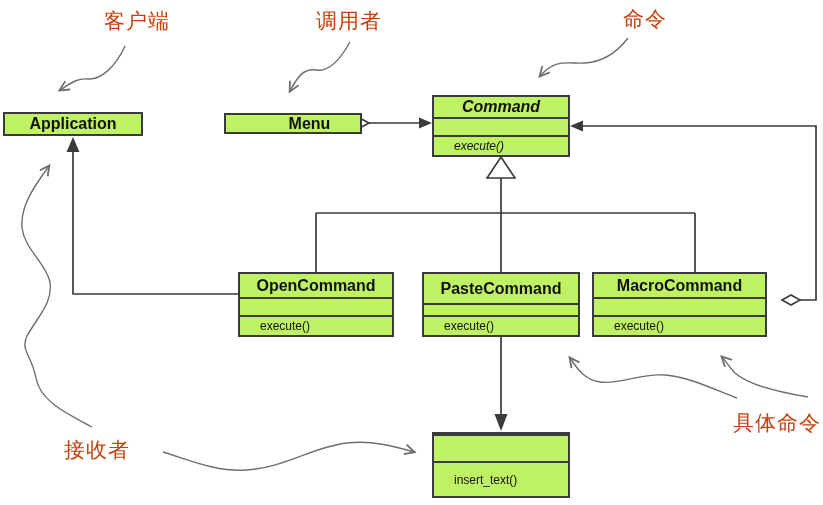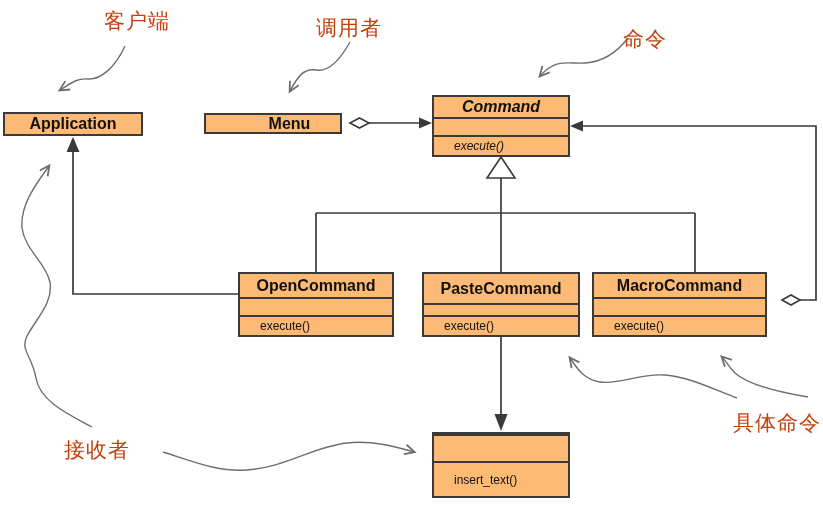--- a/index.html
+++ b/index.html
@@ -2,21 +2,21 @@
 <html><head>
 <meta charset="utf-8">
 <style>
   html,body{margin:0;padding:0;background:#fff;}
   .canvas{
     position:relative;width:823px;height:505px;background:#fff;overflow:hidden;
     font-family:"Liberation Sans", sans-serif;color:#111;
   }
   svg.layer{position:absolute;left:0;top:0;width:823px;height:505px;}
   .uml-class{
-    position:absolute;box-sizing:border-box;background:#fdba74;
+    position:absolute;box-sizing:border-box;background:#bef264;
     border:2px solid #3a3a3a;display:flex;flex-direction:column;
   }
   .uml-title{
     font-weight:bold;font-size:16px;text-align:center;
     display:flex;align-items:center;justify-content:center;
     box-sizing:border-box;
   }
   .uml-attrs{border-top:2px solid #3a3a3a;box-sizing:border-box;}
   .uml-ops{
     border-top:2px solid #3a3a3a;font-size:12px;
@@ -70,30 +70,30 @@
       <path marker-end="url(#ann-arrow)" d="M350,42 C340,60 328,72 316,70 C304,68 298,76 290,91"></path>
       <path marker-end="url(#ann-arrow)" d="M628,38 C615,55 600,62 585,63 C567,64 556,58 540,76"></path>
       <path marker-end="url(#ann-arrow)" d="M92,427 C70,415 40,402 36,378 C32,356 20,350 27,336 C38,316 53,303 50,282 C46,263 25,250 22,228 C20,205 36,184 49,166"></path>
       <path marker-end="url(#ann-arrow)" d="M163,452 C192,461 217,472 247,470 C287,467 312,447 347,443 C372,440 397,447 414,452"></path>
       <path marker-end="url(#ann-arrow)" d="M737,398 C715,390 690,377 665,375 C640,373 620,385 600,382 C582,379 576,366 570,358"></path>
       <path marker-end="url(#ann-arrow)" d="M808,397 C778,392 748,385 735,373 C728,366 727,362 722,357"></path>
     </g>
   </svg>
 
   <span class="cjk-label" style="left:104px;top:7px;">客户端</span>
-  <span class="cjk-label" style="left:316px;top:14px;">调用者</span>
-  <span class="cjk-label" style="left:623px;top:25px;">命令</span>
+  <span class="cjk-label" style="left:316px;top:7px;">调用者</span>
+  <span class="cjk-label" style="left:623px;top:5px;">命令</span>
   <span class="cjk-label" style="left:733px;top:409px;">具体命令</span>
   <span class="cjk-label" style="left:64px;top:436px;">接收者</span>
 
   <div class="uml-class" style="left:3px;top:112px;width:140px;height:24px;">
     <div class="uml-title" style="flex:1;">Application</div>
   </div>
 
-  <div class="uml-class" style="left:204px;top:113px;width:138px;height:21px;padding-left:33px;">
+  <div class="uml-class" style="left:224px;top:113px;width:138px;height:21px;padding-left:33px;">
     <div class="uml-title" style="flex:1;">Menu</div>
   </div>
 
   <div class="uml-class" style="left:432px;top:95px;width:138px;height:62px;">
     <div class="uml-title italic" style="height:20px;">Command</div>
     <div class="uml-attrs" style="flex:1;"></div>
     <div class="uml-ops italic" style="height:20px;">execute()</div>
   </div>
 
   <div class="uml-class" style="left:238px;top:272px;width:156px;height:65px;">

